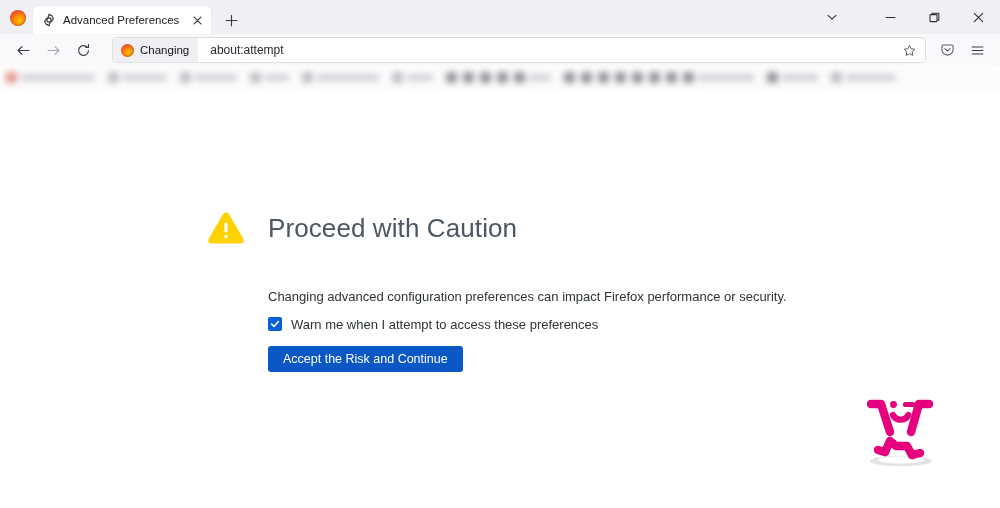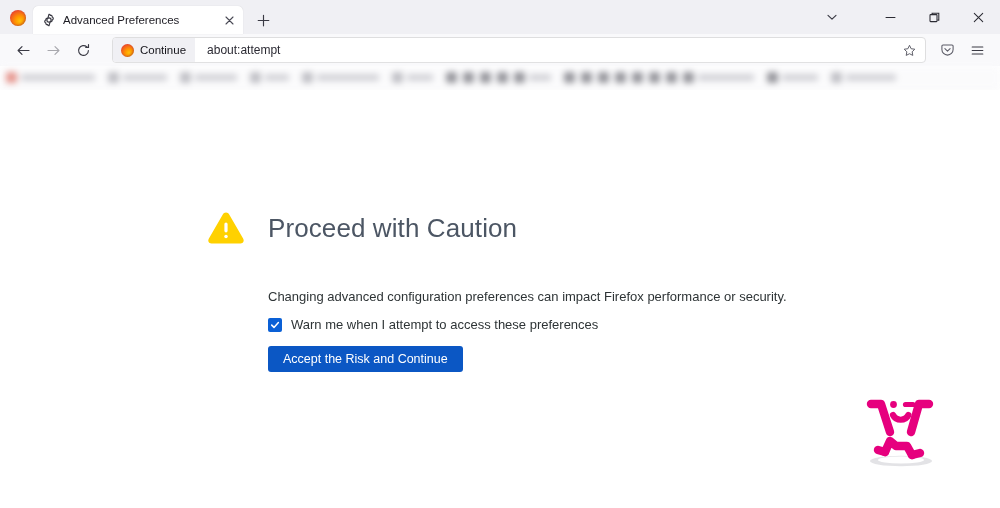--- a/index.html
+++ b/index.html
@@ -22,21 +22,21 @@
     width: 16px; height: 16px;
     margin: 0 7px 8px 10px;
     flex: 0 0 auto;
     border-radius: 50%;
     background:
       radial-gradient(circle at 62% 68%, #ffc107 0%, #ff9500 32%, #f5681a 58%, #e8442f 78%, #d93b6b 100%);
     box-shadow: inset -1px -1px 2px rgba(120,20,60,.35);
   }
   .tab {
     position: relative;
-    width: 210px; height: 28px;
+    width: 178px; height: 28px;
     background: #ffffff;
     border-radius: 5px 5px 0 0;
     display: flex;
     align-items: center;
     padding: 0 6px 0 9px;
     box-shadow: 0 0 1px rgba(0,0,0,.18);
   }
   .tab-favicon { width: 14px; height: 14px; flex: 0 0 auto; display:block; }
   .tab-title {
     flex: 1 1 auto;
@@ -202,21 +202,21 @@
     letter-spacing: .1px;
   }
   .warn-body { padding-left: 61px; margin-top: 44px; }
   .warn-desc {
     font-size: 13px;
     color: #2e3436;
     margin-bottom: 13px;
   }
   .warn-check {
     display: flex;
-    align-items: flex-end;
+    align-items: flex-start;
     margin-bottom: 14px;
   }
   .cbox {
     width: 14px; height: 14px;
     background: #0a60d6;
     border-radius: 2px;
     flex: 0 0 auto;
     display: flex; align-items: center; justify-content: center;
   }
   .cbox-lbl { font-size: 13px; color: #2e3436; margin-left: 9px; }
@@ -311,21 +311,21 @@
   <div class="nav-btn">
     <svg width="15" height="15" viewBox="0 0 15 15" stroke="#3a3a44" stroke-width="1.15" fill="none" stroke-linecap="round">
       <path d="M12.4 7.5 a4.9 4.9 0 1 1 -1.55 -3.58"></path>
       <path d="M12.5 1.5 V4.3 H9.7"></path>
     </svg>
   </div>
 
   <div class="urlbar">
     <div class="url-chip">
       <span class="chip-logo"></span>
-      <span class="chip-label">Continue</span>
+      <span class="chip-label">Changing</span>
     </div>
     <span class="url-text" title="Search with Google or enter address">about:attempt</span>
     <span class="star-btn">
       <svg width="13" height="13" viewBox="0 0 14 14" stroke="#5b5b66" stroke-width="1.05" fill="none" stroke-linejoin="round">
         <path d="M7 1.4 L8.75 5.1 L12.7 5.62 L9.85 8.4 L10.55 12.3 L7 10.45 L3.45 12.3 L4.15 8.4 L1.3 5.62 L5.25 5.1 Z"></path>
       </svg>
     </span>
   </div>
 
   <div class="tool-btn">

